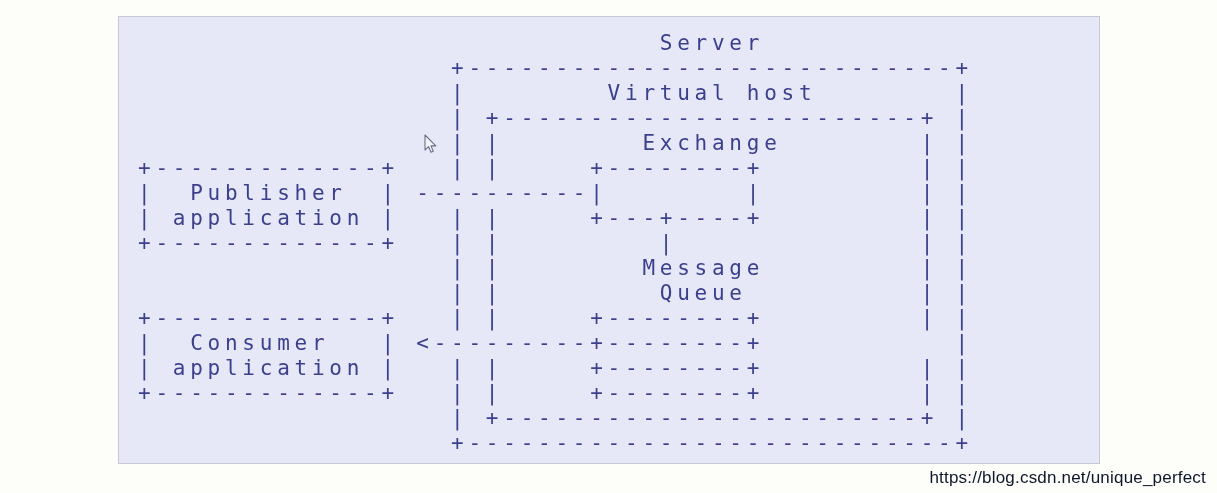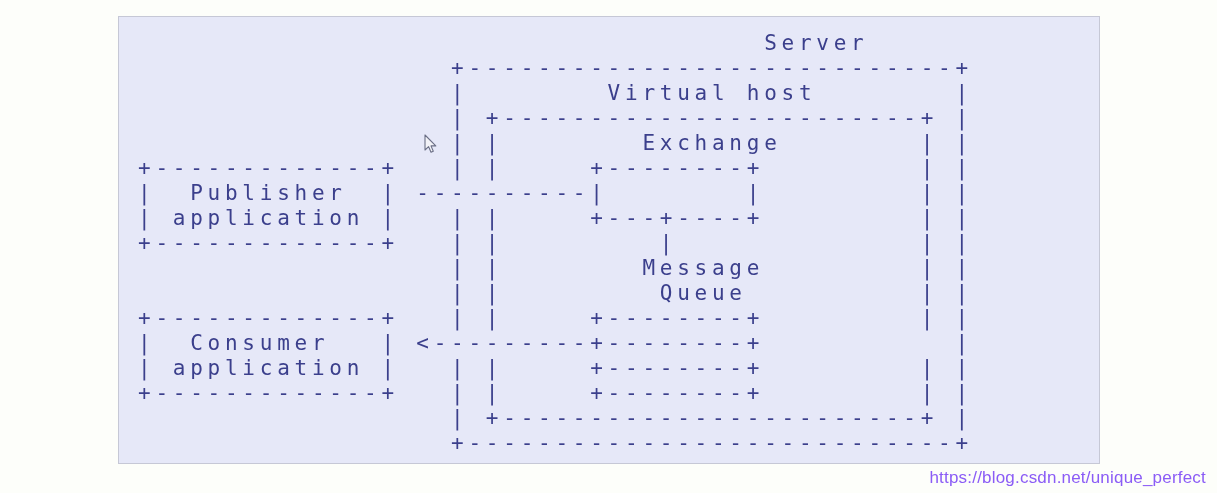--- a/index.html
+++ b/index.html
@@ -71,21 +71,21 @@
     color: #dfe2f2;
     letter-spacing: 0.2px;
     white-space: nowrap;
   }
 </style>
 </head>
 <body>
 
 <div id="screen" style="background: rgb(253, 254, 250);">
 
-  <div id="diagram-panel" style="background: rgb(230, 232, 248); border-color: rgb(198, 200, 214); text-align: center;">
+  <div id="diagram-panel" style="background: rgb(230, 232, 248); border-color: rgb(198, 200, 214);">
 
     <pre id="ascii-art" style="color: rgb(59, 63, 140);">                              Server
                   +----------------------------+
                   |        Virtual host        |
                   | +------------------------+ |
                   | |        Exchange        | |
 +-------------+   | |     +--------+         | |
 |  Publisher  | ----------|        |         | |
 | application |   | |     +---+----+         | |
 +-------------+   | |         |              | |
@@ -97,15 +97,15 @@
 +-------------+   | |     +--------+         | |
                   | +------------------------+ |
                   +----------------------------+</pre>
 
     <svg id="mouse-cursor" viewBox="0 0 14 20" xmlns="http://www.w3.org/2000/svg" style="left: 305px; top: 117px;">
       <path d="M1,1 L1,16 L4.6,12.6 L7.0,18.2 L9.3,17.2 L7.0,11.9 L11.8,11.9 Z" fill="#f2f2f7" stroke="#6b6f86" stroke-width="1.1" stroke-linejoin="round"></path>
     </svg>
 
   </div>
 
-  <div id="watermark" style="color: #8b5cf6; text-align: center;">https://blog.csdn.net/unique_perfect</div>
+  <div id="watermark" style="color: #0f172a; text-align: center;">https://blog.csdn.net/unique_perfect</div>
 
 </div>
 
 </body></html>

